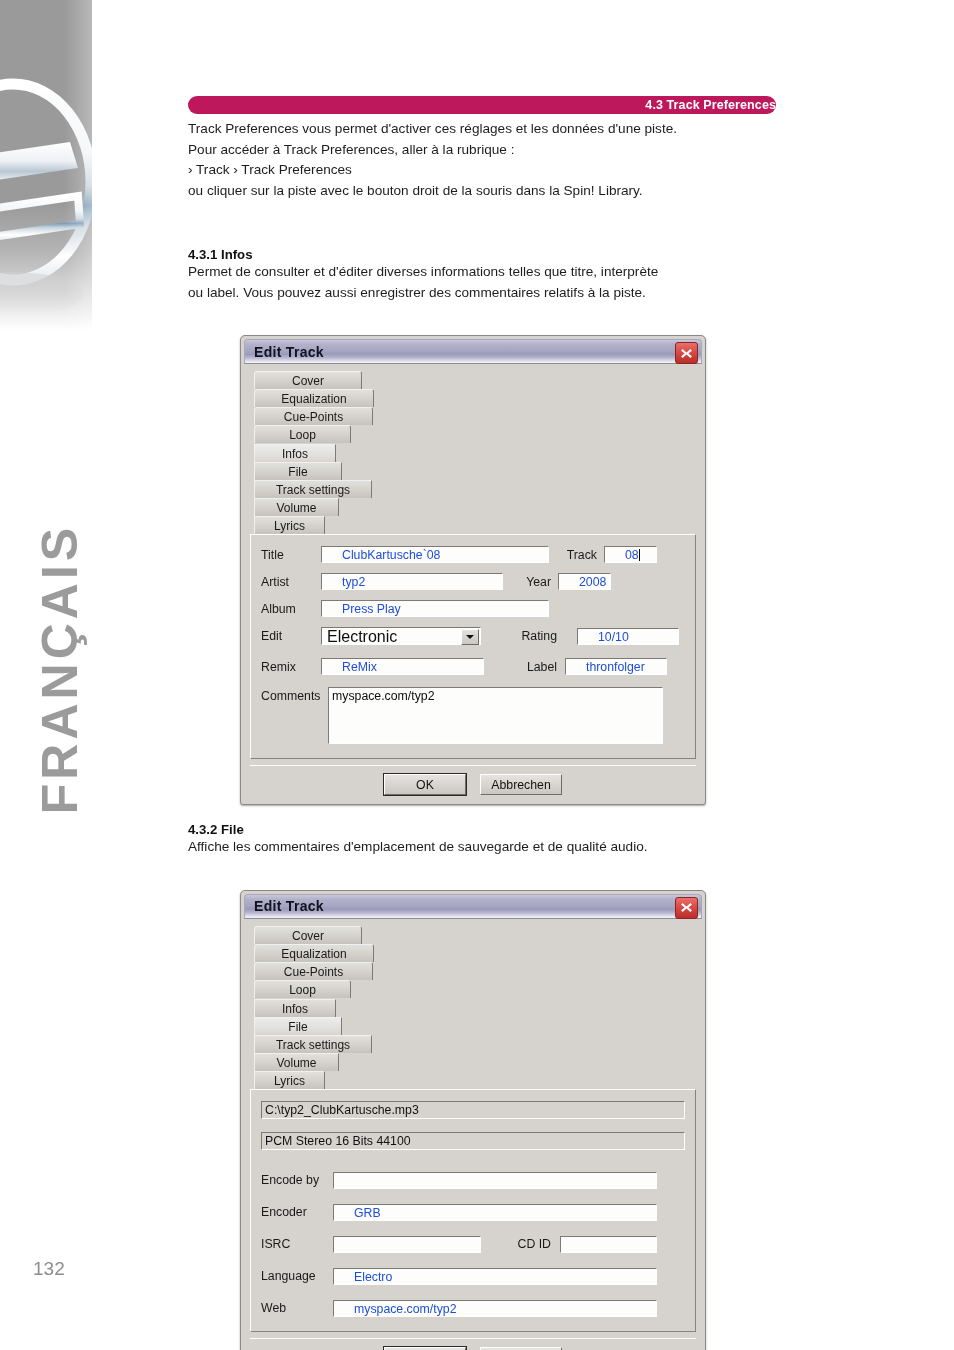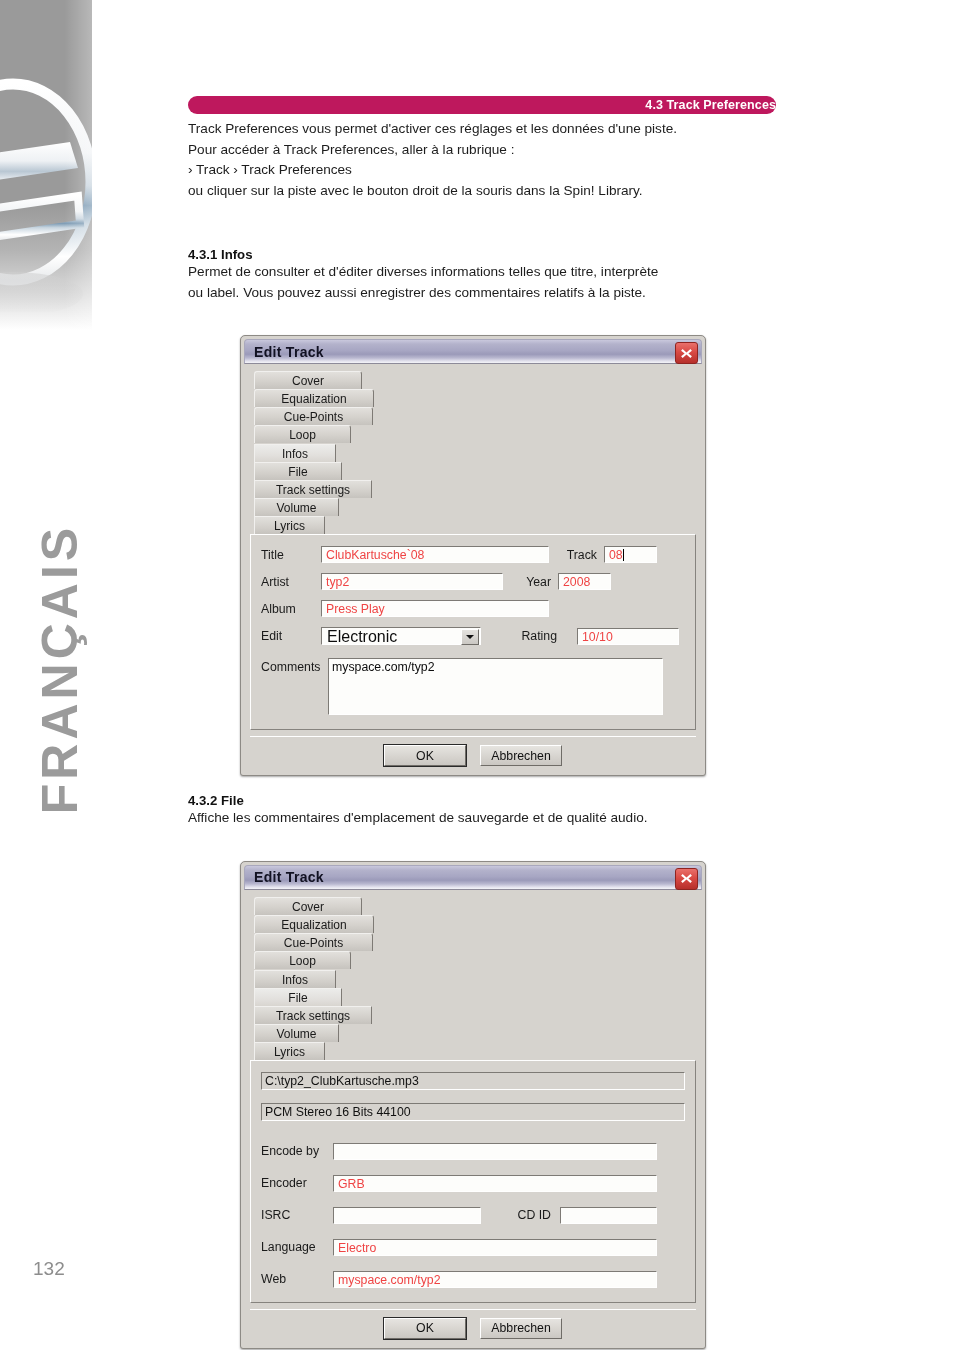--- a/index.html
+++ b/index.html
@@ -191,22 +191,22 @@
     white-space: nowrap;
   }
   .fin {
     background: #fdfdfb;
     border: 1px solid #7d7a75;
     border-right-color: #ffffff;
     border-bottom-color: #ffffff;
     height: 17px;
     line-height: 17px;
     font-size: 12.3px;
-    color: #ef4444;
-    padding: 0 4px;
+    color: #1d4ed8;
+    padding: 0 20px;
     box-sizing: border-box;
     overflow: hidden;
     white-space: nowrap;
   }
   .fin.caret::after {
     content: "";
     display: inline-block;
     width: 1px; height: 12px;
     background: #000;
     vertical-align: -2px;
@@ -408,20 +408,26 @@
           <div class="fcombo" style="width:160px">
             <span class="cval">Electronic</span>
             <span class="carrow">
                   <i></i>
                 </span>
           </div>
           <span class="flabel" style="width:76px;text-align:right;padding-right:20px">Rating</span>
           <span class="fin" style="width:102px">10/10</span>
         </div>
 
+        <div class="frow" style="margin-bottom:12px">
+          <span class="flabel" style="width:60px">Remix</span>
+          <span class="fin" style="width:163px">ReMix</span>
+          <span class="flabel" style="width:73px;text-align:right;padding-right:8px">Label</span>
+          <span class="fin" style="width:102px">thronfolger</span>
+        </div>
 
         <div class="frow" style="align-items:flex-start;margin-bottom:2px">
           <span class="flabel" style="width:67px;padding-top:2px">Comments</span>
           <div class="ftext" style="width:335px;height:57px">myspace.com/typ2</div>
         </div>
 
       </div>
 
       <div class="win-footer">
         <div class="win-btn default">OK</div>

